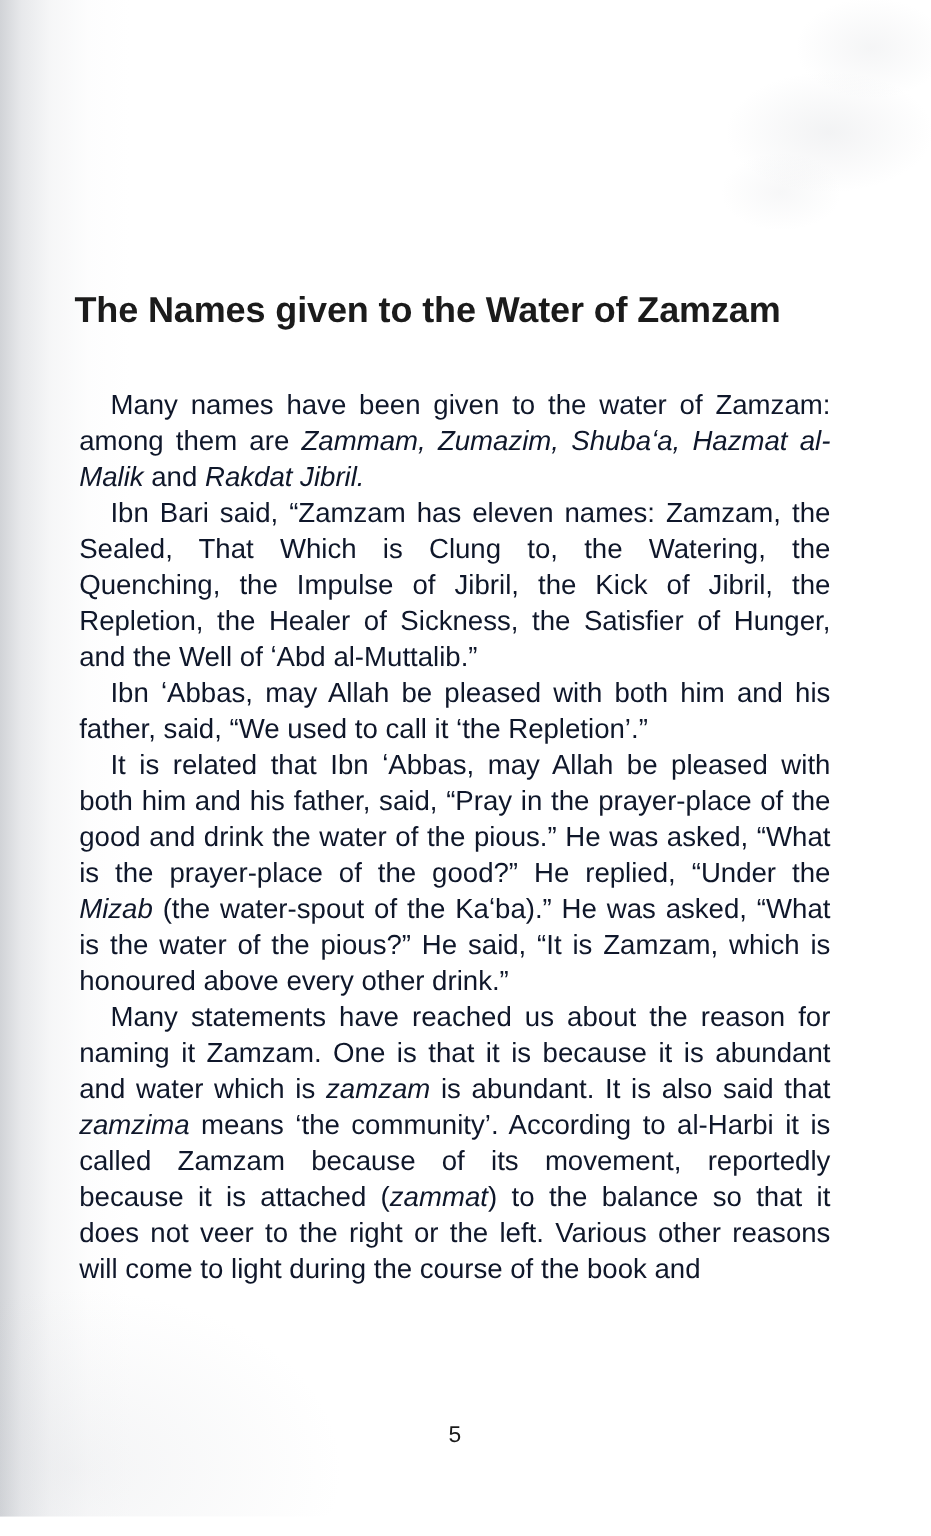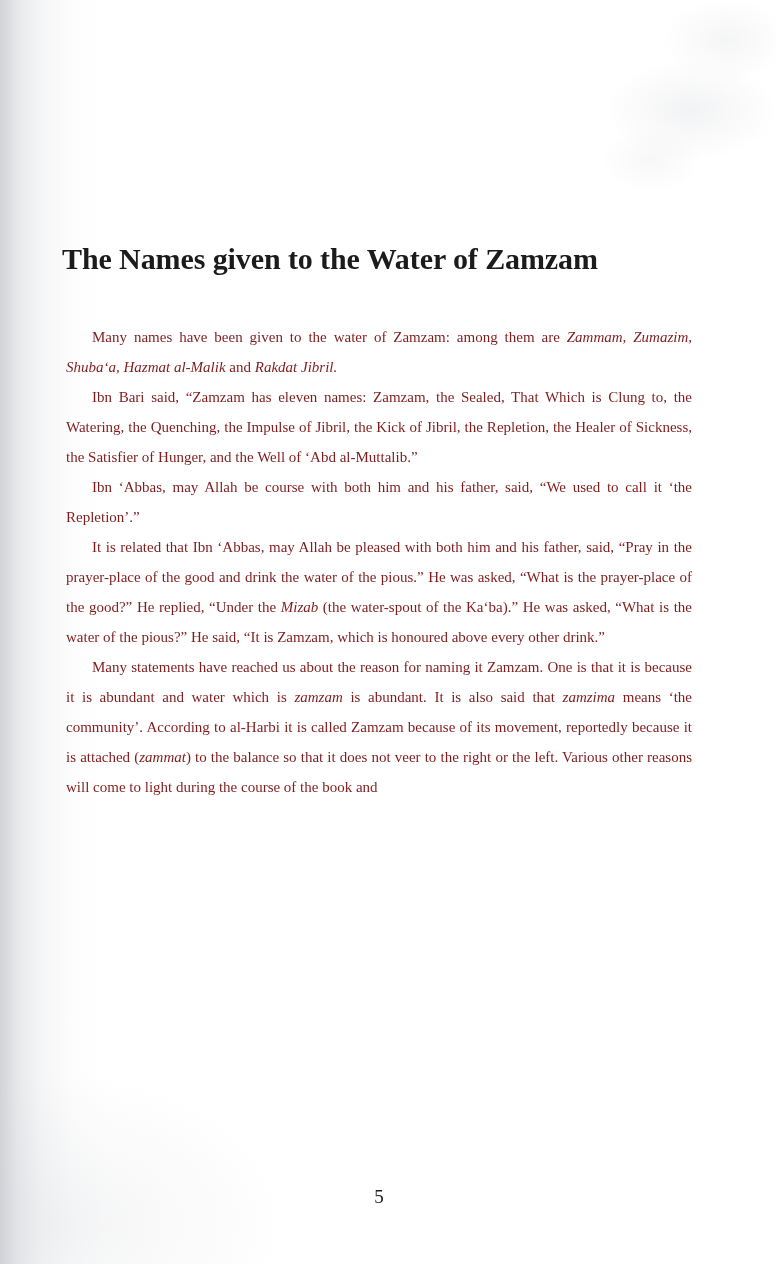--- a/index.html
+++ b/index.html
@@ -7,21 +7,21 @@
     padding: 0;
     background: #ffffff;
   }
 
   #page {
     position: relative;
     width: 776px;
     height: 1264px;
     overflow: hidden;
     background: #ffffff;
-    font-family: Liberation Serif, serif;
+    font-family: Liberation Sans, sans-serif;
     color: #151515;
   }
 
   
 
   
   .gutter-shadow {
     position: absolute;
     left: 0;
     top: 0;
@@ -83,25 +83,25 @@
     line-height: 1.1;
     color: #1b1b1b;
     white-space: nowrap;
   }
 
   .body-copy {
     position: absolute;
     top: 322px;
     left: 0;
     width: 626px;
-    font-size: 15px;
+    font-size: 23px;
     line-height: 30px;
     text-align: justify;
     text-justify: inter-word;
-    color: #7f1d1d;
+    color: #0f172a;
   }
 
   .body-copy p {
     margin: 0;
     text-indent: 26px;
   }
 
   .body-copy p i,
   .body-copy p em {
     font-style: italic;
@@ -126,21 +126,21 @@
   <div class="bleed-through"></div>
   <div class="paper-tint"></div>
 
   <div class="content">
 
     <h1 class="chapter-title">The Names given to the Water of Zamzam</h1>
 
     <div class="body-copy">
       <p>Many names have been given to the water of Zamzam: among them are <i>Zammam, Zumazim, Shubaʻa, Hazmat al-Malik</i> and <i>Rakdat Jibril.</i></p>
       <p>Ibn Bari said, “Zamzam has eleven names: Zamzam, the Sealed, That Which is Clung to, the Watering, the Quenching, the Impulse of Jibril, the Kick of Jibril, the Repletion, the Healer of Sickness, the Satisfier of Hunger, and the Well of ʻAbd al-Muttalib.”</p>
-      <p>Ibn ʻAbbas, may Allah be course with both him and his father, said, “We used to call it ‘the Repletion’.”</p>
+      <p>Ibn ʻAbbas, may Allah be pleased with both him and his father, said, “We used to call it ‘the Repletion’.”</p>
       <p>It is related that Ibn ʻAbbas, may Allah be pleased with both him and his father, said, “Pray in the prayer-place of the good and drink the water of the pious.” He was asked, “What is the prayer-place of the good?” He replied, “Under the <i>Mizab</i> (the water-spout of the Kaʻba).” He was asked, “What is the water of the pious?” He said, “It is Zamzam, which is honoured above every other drink.”</p>
       <p>Many statements have reached us about the reason for naming it Zamzam. One is that it is because it is abundant and water which is <i>zamzam</i> is abundant. It is also said that <i>zamzima</i> means ‘the community’. According to al-Harbi it is called Zamzam because of its movement, reportedly because it is attached (<i>zammat</i>) to the balance so that it does not veer to the right or the left. Various other reasons will come to light during the course of the book and</p>
     </div>
 
     <div class="page-number">5</div>
 
   </div>
 </div>
 
 </body></html>

